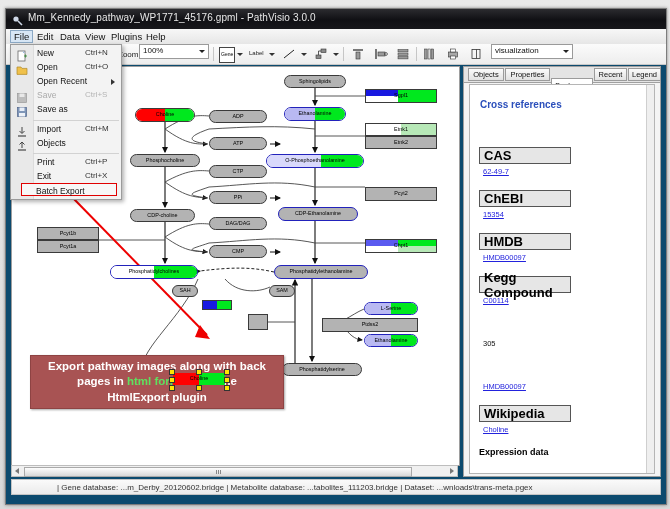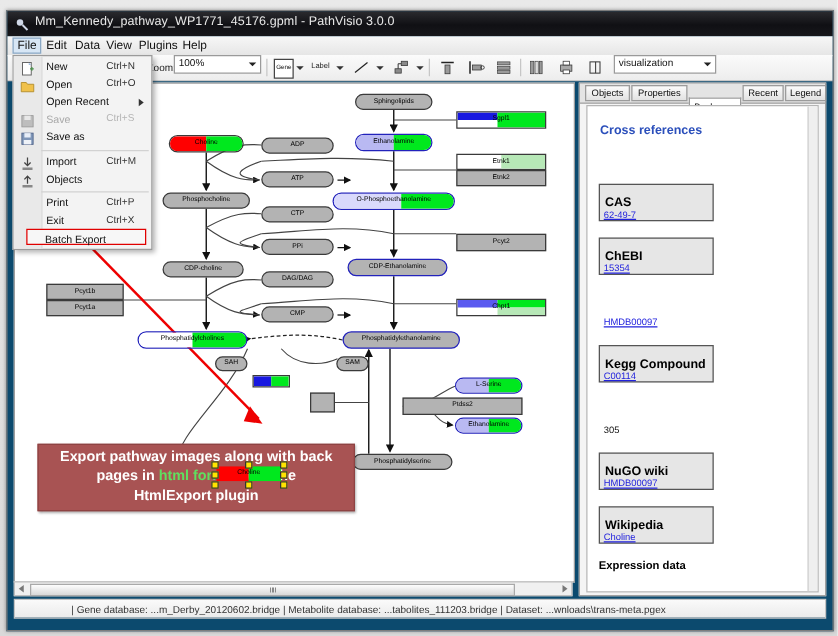--- a/index.html
+++ b/index.html
@@ -86,22 +86,22 @@
      border:1px solid #a0a0a0;box-sizing:border-box;}
   #tabs{position:absolute;left:0;top:0;width:100%;height:15px;background:#e4e4e4;
      border-bottom:1px solid #a0a0a0;}
   .tab{position:absolute;top:1px;height:13px;font-size:7.5px;color:#111;
      background:linear-gradient(180deg,#fbfbfb,#e2e2e2);border:1px solid #9b9b9b;
      display:flex;align-items:center;justify-content:center;box-sizing:border-box;}
   .tab.active{background:#ffffff;border-bottom-color:#ffffff;top:0;height:15px;font-weight:normal;}
   #sidebody{position:absolute;left:5px;top:17px;width:186px;height:390px;background:#fff;
      border:1px solid #b5b5b5;box-sizing:border-box;overflow:hidden;}
   .xrefTitle{position:absolute;left:10px;top:14px;font-size:10px;font-weight:bold;color:#2b4fbb;}
-  .xbox{position:absolute;left:9px;width:92px;height:30px;background:#e6e6e6;
-     border:1px solid #555;box-sizing:border-box;font-size:10px;font-weight:bold;color:#000;
+  .xbox{position:absolute;left:9px;width:92px;height:17px;background:#e6e6e6;
+     border:1px solid #555;box-sizing:border-box;font-size:13px;font-weight:bold;color:#000;
      display:flex;align-items:center;padding-left:4px;}
   .xval{position:absolute;left:13px;font-size:7.5px;color:#2222dd;text-decoration:underline;}
   .xval.plain{color:#111;text-decoration:none;}
   .expdata{position:absolute;left:9px;font-size:9px;font-weight:bold;color:#000;}
 
   .vsb{position:absolute;right:0;top:0;width:7px;bottom:0;background:#efefef;border-left:1px solid #cfcfcf;}
 </style>
 </head>
 <body>
 
@@ -518,28 +518,28 @@
 
       <div id="sidebody">
         <div class="xrefTitle">Cross references</div>
 
         <div class="xbox" style="top:62px;">CAS</div>
         <div class="xval" style="top:82px;">62-49-7</div>
 
         <div class="xbox" style="top:105px;">ChEBI</div>
         <div class="xval" style="top:125px;">15354</div>
 
+        <div class="xbox" style="top:148px;">HMDB</div>
         <div class="xval" style="top:168px;">HMDB00097</div>
 
         <div class="xbox" style="top:191px;">Kegg Compound</div>
         <div class="xval" style="top:211px;">C00114</div>
 
         <div class="xval plain" style="top:254px;">305</div>
 
-        <div class="xbox" style="top:277px;">NuGO wiki</div>
         <div class="xval" style="top:297px;">HMDB00097</div>
 
         <div class="xbox" style="top:320px;">Wikipedia</div>
         <div class="xval" style="top:340px;">Choline</div>
 
         <div class="expdata" style="top:362px;">Expression data</div>
 
         <div class="vsb"></div>
       </div>
     </div>

